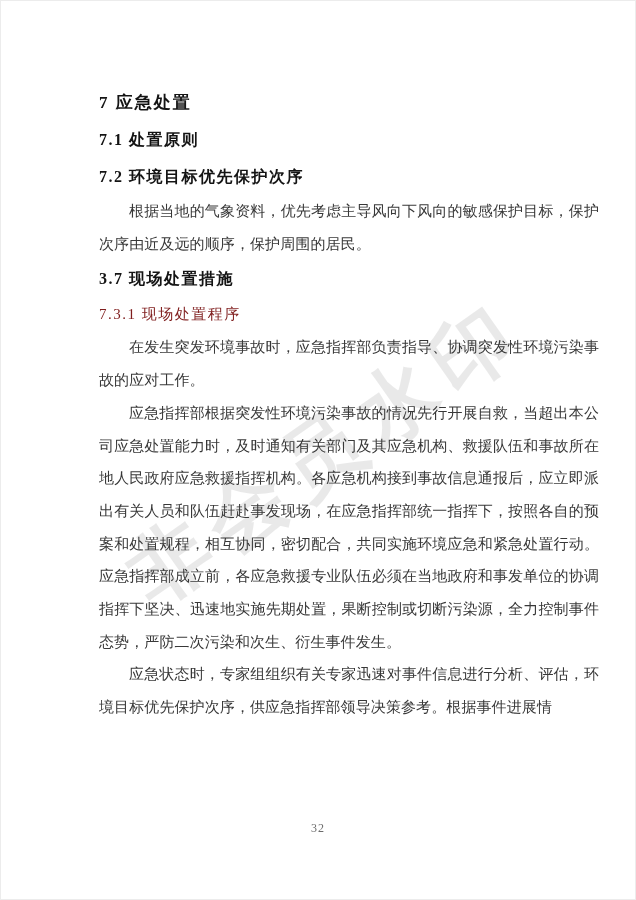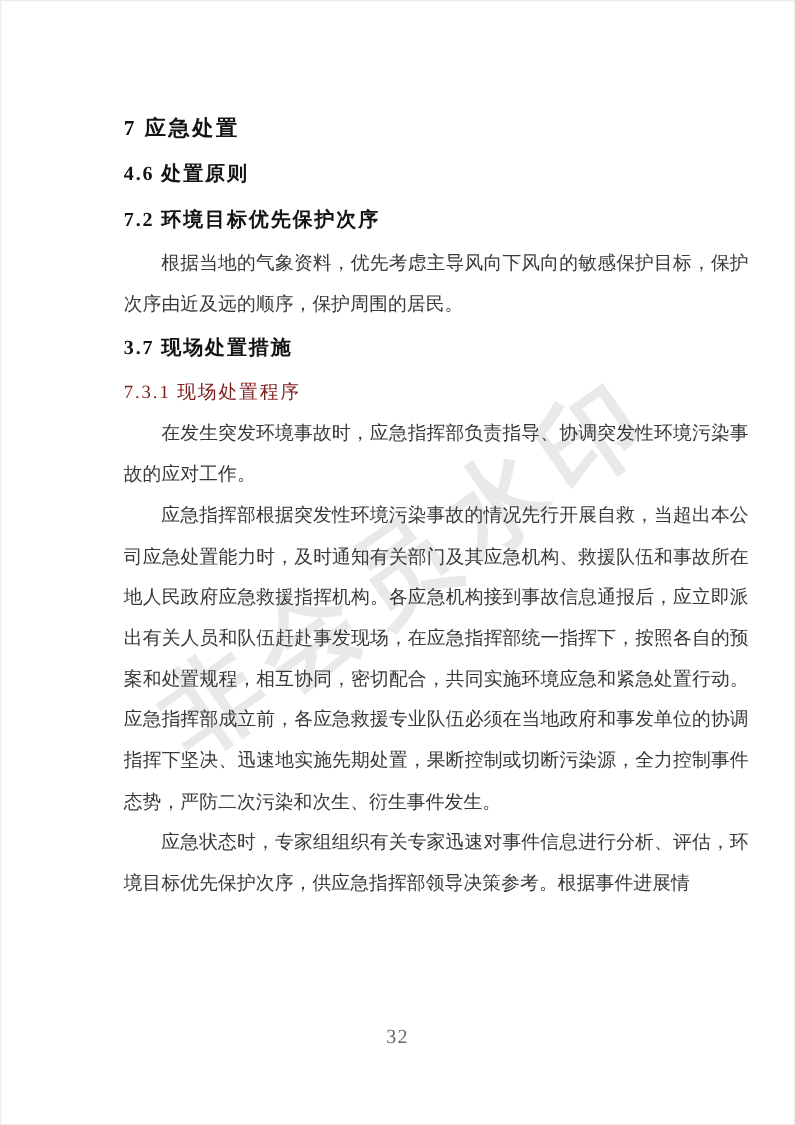--- a/index.html
+++ b/index.html
@@ -75,38 +75,38 @@
     text-indent: 2em;
     color: #383838;
     margin: 0;
   }
   .pagenum {
     position: absolute;
     left: 0;
     right: 0;
     top: 820px;
     text-align: center;
-    font-size: 16px;
+    font-size: 12px;
     color: #6b6b6b;
     letter-spacing: 1px;
     z-index: 2;
   }
 </style>
 </head>
 <body>
 
 <div class="page">
 
   <div class="watermark">非会员水印</div>
 
   <div class="content">
 
     <div class="h1">7 应急处置</div>
 
-    <div class="h2">4.6 处置原则</div>
+    <div class="h2">7.1 处置原则</div>
 
 
     <div class="h2">7.2 环境目标优先保护次序</div>
 
     <p class="para">根据当地的气象资料，优先考虑主导风向下风向的敏感保护目标，保护次序由近及远的顺序，保护周围的居民。</p>
 
     <div class="h2">3.7 现场处置措施</div>
 
     <div class="h3">7.3.1 现场处置程序</div>
 

